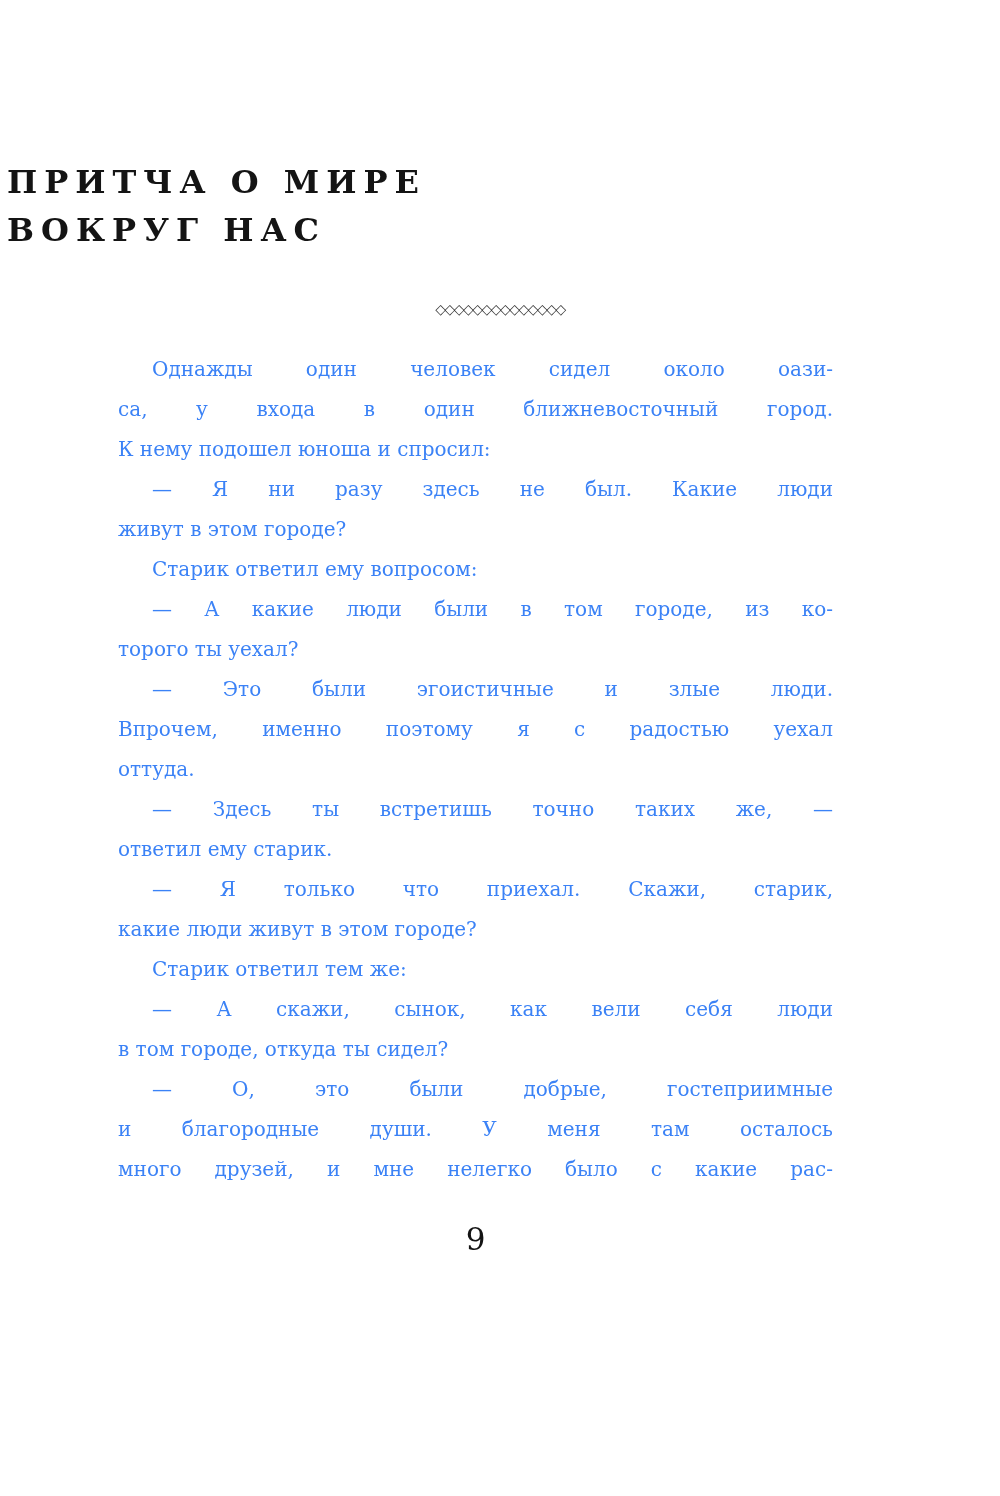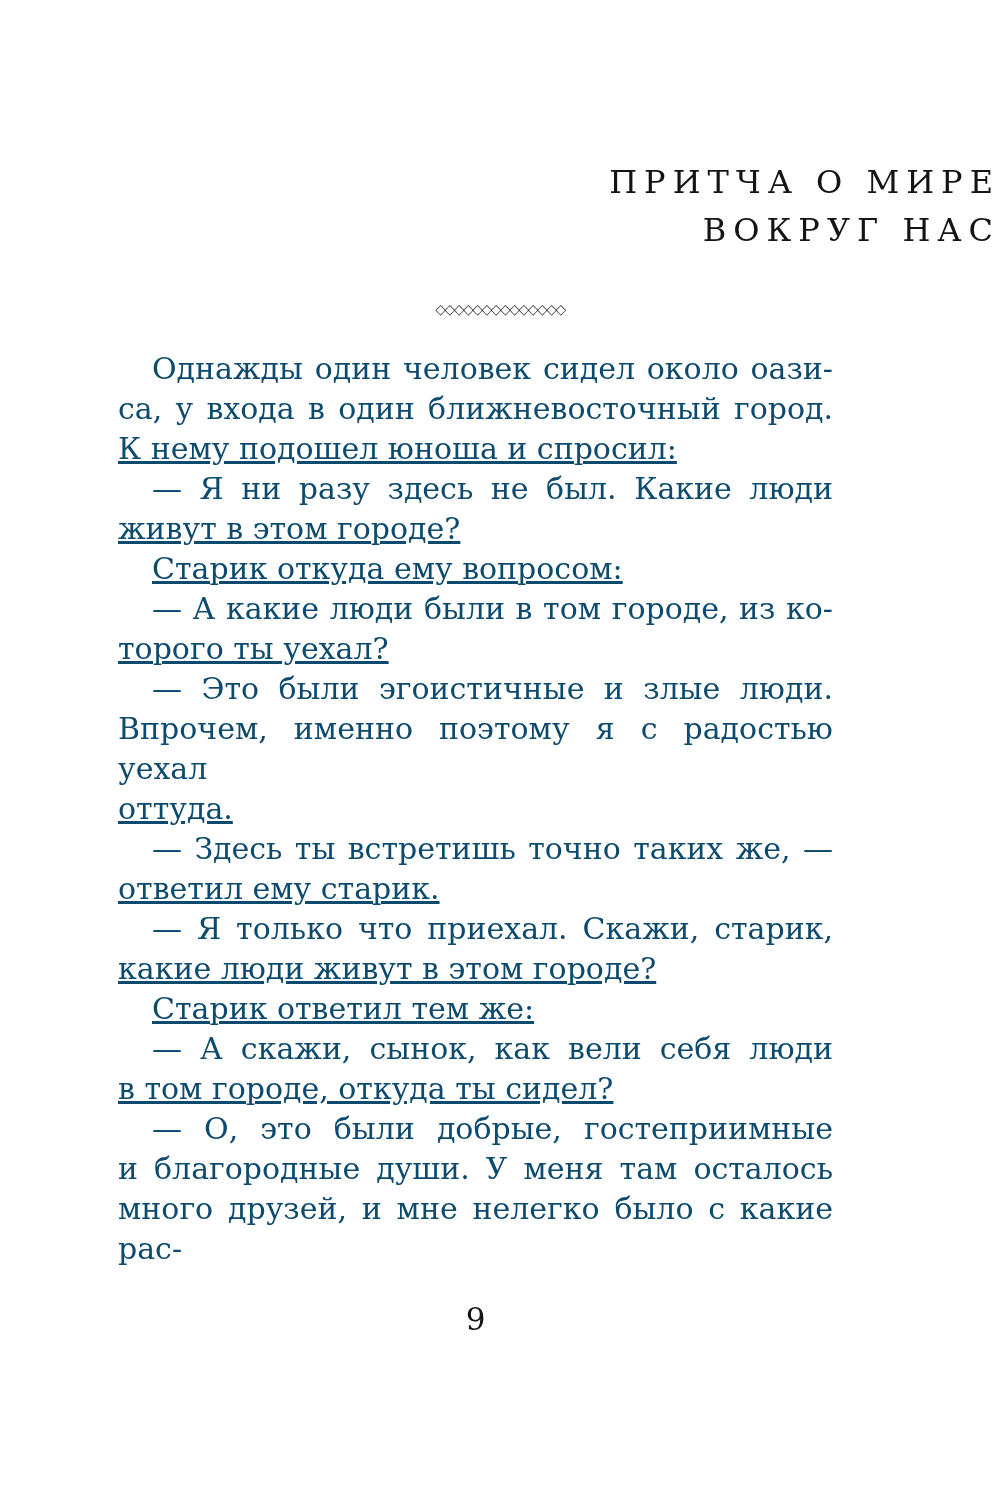--- a/index.html
+++ b/index.html
@@ -11,53 +11,52 @@
     position: relative;
     width: 1000px;
     height: 1496px;
     background: #ffffff;
     color: #161616;
     font-family: "DejaVu Serif", serif;
     overflow: hidden;
   }
   .chapter-title {
     padding-top: 158px;
-    text-align: right;
+    text-align: left;
     font-size: 32px;
     line-height: 48px;
     letter-spacing: 7px;
     text-indent: 7px; 
-    font-weight: 400;
+    font-weight: 700;
     color: #141414;
   }
   .ornament {
     margin-top: 46px;
     text-align: center;
     font-family: "DejaVu Sans", sans-serif;
     font-size: 14px;
     line-height: 19px;
     letter-spacing: -1.5px;
     color: #333333;
   }
   .body-text {
     width: 715px;
     margin-left: 118px;
     margin-top: 30px;
-    font-size: 30px;
+    font-size: 20px;
     line-height: 40px;
-    color: #0c4a6e;
+    color: #3b82f6;
   }
   .paragraph { margin: 0; }
   .line {
     text-align: justify;
     text-align-last: justify;
   }
   .line.para-end {
     text-align-last: left;
-    text-decoration: underline;
   }
   .line.para-start {
     text-indent: 34px;
   }
   .page-number {
     width: 715px;
     margin-left: 118px;
     margin-top: 30px;
     text-align: center;
     font-size: 31px;
@@ -82,21 +81,21 @@
   <div class="paragraph">
         <div class="line para-start">Однажды один человек сидел около оази-</div>
         <div class="line">са, у входа в один ближневосточный город.</div>
         <div class="line para-end">К нему подошел юноша и спросил:</div>
       </div>
       <div class="paragraph">
         <div class="line para-start">— Я ни разу здесь не был. Какие люди</div>
         <div class="line para-end">живут в этом городе?</div>
       </div>
       <div class="paragraph">
-        <div class="line para-start para-end">Старик откуда ему вопросом:</div>
+        <div class="line para-start para-end">Старик ответил ему вопросом:</div>
       </div>
       <div class="paragraph">
         <div class="line para-start">— А какие люди были в том городе, из ко-</div>
         <div class="line para-end">торого ты уехал?</div>
       </div>
       <div class="paragraph">
         <div class="line para-start">— Это были эгоистичные и злые люди.</div>
         <div class="line">Впрочем, именно поэтому я с радостью уехал</div>
         <div class="line para-end">оттуда.</div>
       </div>

